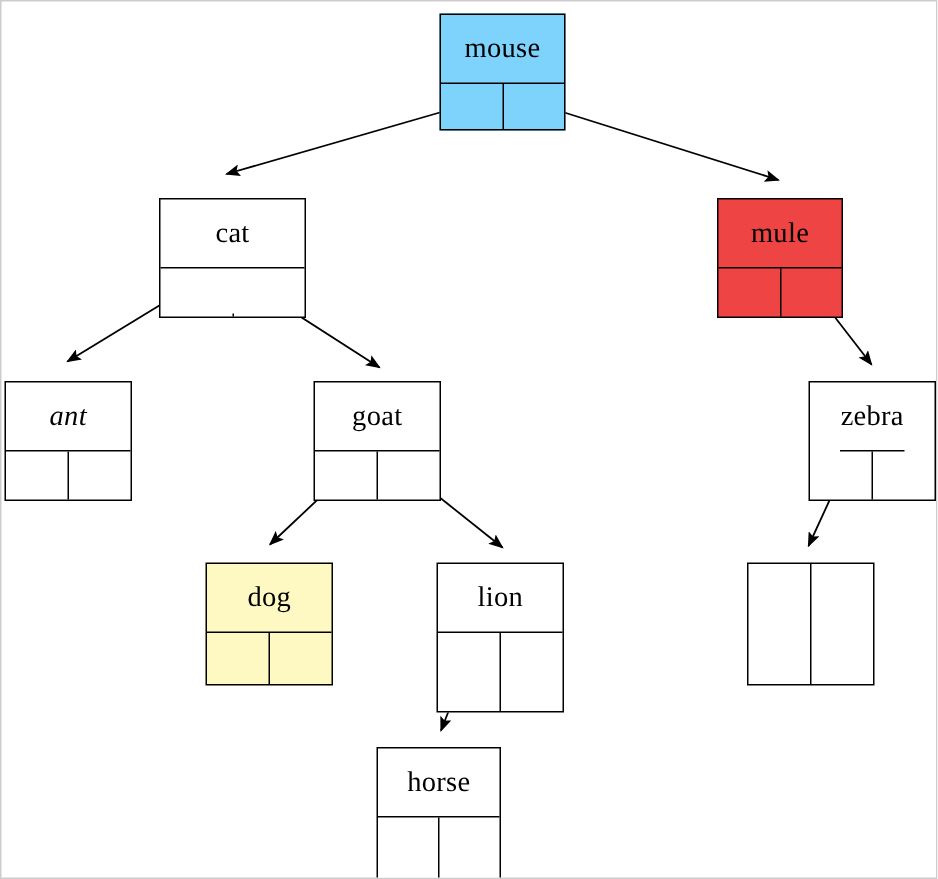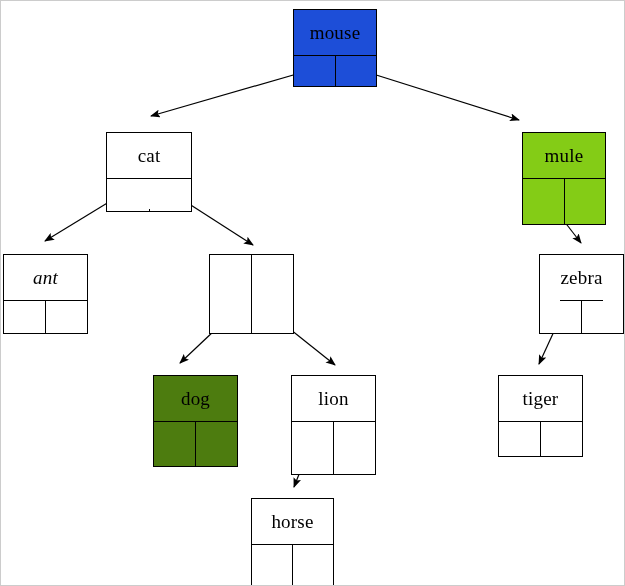--- a/index.html
+++ b/index.html
@@ -75,77 +75,77 @@
         <line x1="168" y1="190" x2="252" y2="244" stroke="#000000" stroke-width="1.2" marker-end="url(#arrowhead)"></line>
         <line x1="539" y1="189" x2="580" y2="242" stroke="#000000" stroke-width="1.2" marker-end="url(#arrowhead)"></line>
         <line x1="231" y1="313" x2="179" y2="362" stroke="#000000" stroke-width="1.2" marker-end="url(#arrowhead)"></line>
         <line x1="270" y1="313" x2="334" y2="364" stroke="#000000" stroke-width="1.2" marker-end="url(#arrowhead)"></line>
         <line x1="561" y1="313" x2="538" y2="363" stroke="#000000" stroke-width="1.2" marker-end="url(#arrowhead)"></line>
         <line x1="313" y1="435" x2="293" y2="486" stroke="#000000" stroke-width="1.2" marker-end="url(#arrowhead)"></line>
       </g>
   </svg>
 
   <div id="nodes-group">
-      <div class="node" style="left: 292px; top: 8px; width: 84px; height: 78px; border-color: rgb(0, 0, 0); background: #1d4ed8;">
+      <div class="node" style="left: 292px; top: 8px; width: 84px; height: 78px; border-color: rgb(0, 0, 0); background: #7dd3fc;">
         <div class="node-label" style="color: rgb(0, 0, 0); border-bottom-color: rgb(0, 0, 0);">mouse</div>
         <div class="node-ptrs">
           <div class="ptr-cell left" style="border-right-color: rgb(0, 0, 0);"></div>
           <div class="ptr-cell right"></div>
         </div>
       </div>
-      <div class="node" style="left: 105px; top: 131px; width: 86px; height: 80px; border-color: rgb(0, 0, 0); background: rgb(255, 255, 255); gap: 30px;">
+      <div class="node" style="left: 105px; top: 131px; width: 98px; height: 80px; border-color: rgb(0, 0, 0); background: rgb(255, 255, 255); gap: 30px;">
         <div class="node-label" style="color: rgb(0, 0, 0); border-bottom-color: rgb(0, 0, 0);">cat</div>
         <div class="node-ptrs">
           <div class="ptr-cell left" style="border-right-color: rgb(0, 0, 0);"></div>
           <div class="ptr-cell right"></div>
         </div>
       </div>
-      <div class="node" style="left: 477px; top: 131px; width: 84px; height: 93px; border-color: rgb(0, 0, 0); background: #84cc16; margin-left: 44px;">
+      <div class="node" style="left: 477px; top: 131px; width: 84px; height: 80px; border-color: rgb(0, 0, 0); background: #ef4444;">
         <div class="node-label" style="color: rgb(0, 0, 0); border-bottom-color: rgb(0, 0, 0);">mule</div>
         <div class="node-ptrs">
           <div class="ptr-cell left" style="border-right-color: rgb(0, 0, 0);"></div>
           <div class="ptr-cell right"></div>
         </div>
       </div>
       <div class="node" style="left: 2px; top: 253px; width: 85px; height: 80px; border-color: rgb(0, 0, 0); background: rgb(255, 255, 255); font-style: italic;">
         <div class="node-label" style="color: rgb(0, 0, 0); border-bottom-color: rgb(0, 0, 0);">ant</div>
         <div class="node-ptrs">
           <div class="ptr-cell left" style="border-right-color: rgb(0, 0, 0);"></div>
           <div class="ptr-cell right"></div>
         </div>
       </div>
       <div class="node" style="left: 208px; top: 253px; width: 85px; height: 80px; border-color: rgb(0, 0, 0); background: rgb(255, 255, 255);">
+        <div class="node-label" style="color: rgb(0, 0, 0); border-bottom-color: rgb(0, 0, 0);">goat</div>
         <div class="node-ptrs">
           <div class="ptr-cell left" style="border-right-color: rgb(0, 0, 0);"></div>
           <div class="ptr-cell right"></div>
         </div>
       </div>
       <div class="node" style="left: 538px; top: 253px; width: 85px; height: 80px; border-color: rgb(0, 0, 0); background: rgb(255, 255, 255); align-items: center;">
         <div class="node-label" style="color: rgb(0, 0, 0); border-bottom-color: rgb(0, 0, 0);">zebra</div>
         <div class="node-ptrs">
           <div class="ptr-cell left" style="border-right-color: rgb(0, 0, 0);"></div>
           <div class="ptr-cell right"></div>
         </div>
       </div>
-      <div class="node" style="left: 152px; top: 374px; width: 85px; height: 92px; border-color: rgb(0, 0, 0); background: #4d7c0f;">
+      <div class="node" style="left: 136px; top: 374px; width: 85px; height: 82px; border-color: rgb(0, 0, 0); background: #fef9c3;">
         <div class="node-label" style="color: rgb(0, 0, 0); border-bottom-color: rgb(0, 0, 0);">dog</div>
         <div class="node-ptrs">
           <div class="ptr-cell left" style="border-right-color: rgb(0, 0, 0);"></div>
           <div class="ptr-cell right"></div>
         </div>
       </div>
       <div class="node" style="left: 290px; top: 374px; width: 85px; height: 100px; border-color: rgb(0, 0, 0); background: rgb(255, 255, 255);">
         <div class="node-label" style="color: rgb(0, 0, 0); border-bottom-color: rgb(0, 0, 0);">lion</div>
         <div class="node-ptrs">
           <div class="ptr-cell left" style="border-right-color: rgb(0, 0, 0);"></div>
           <div class="ptr-cell right"></div>
         </div>
       </div>
       <div class="node" style="left: 497px; top: 374px; width: 85px; height: 82px; border-color: rgb(0, 0, 0); background: rgb(255, 255, 255);">
-        <div class="node-label" style="color: rgb(0, 0, 0); border-bottom-color: rgb(0, 0, 0);">tiger</div>
         <div class="node-ptrs">
           <div class="ptr-cell left" style="border-right-color: rgb(0, 0, 0);"></div>
           <div class="ptr-cell right"></div>
         </div>
       </div>
       <div class="node" style="left: 250px; top: 497px; width: 83px; height: 95px; border-color: rgb(0, 0, 0); background: rgb(255, 255, 255);">
         <div class="node-label" style="color: rgb(0, 0, 0); border-bottom-color: rgb(0, 0, 0);">horse</div>
         <div class="node-ptrs">
           <div class="ptr-cell left" style="border-right-color: rgb(0, 0, 0);"></div>
           <div class="ptr-cell right"></div>

